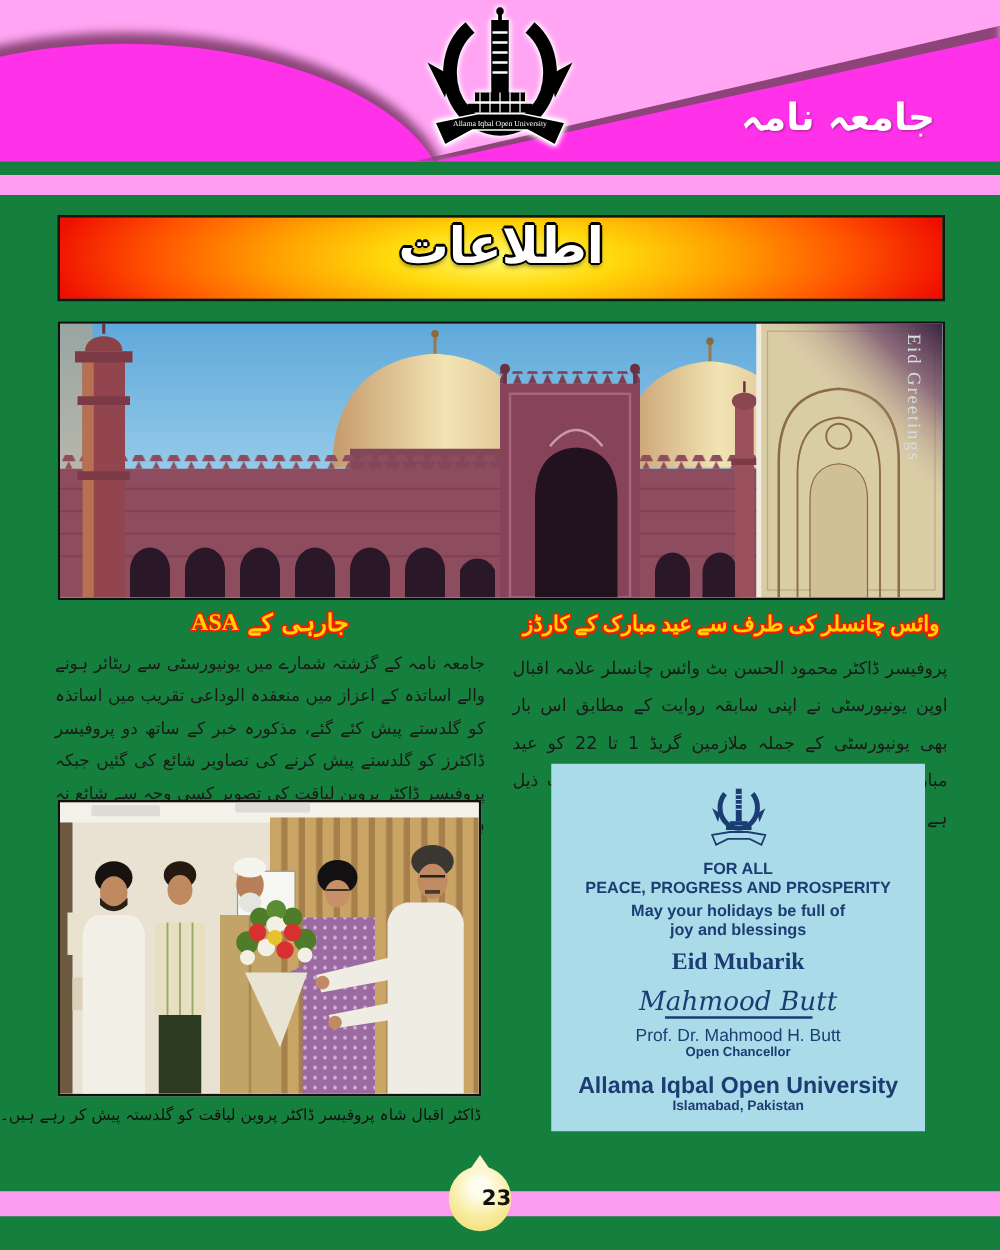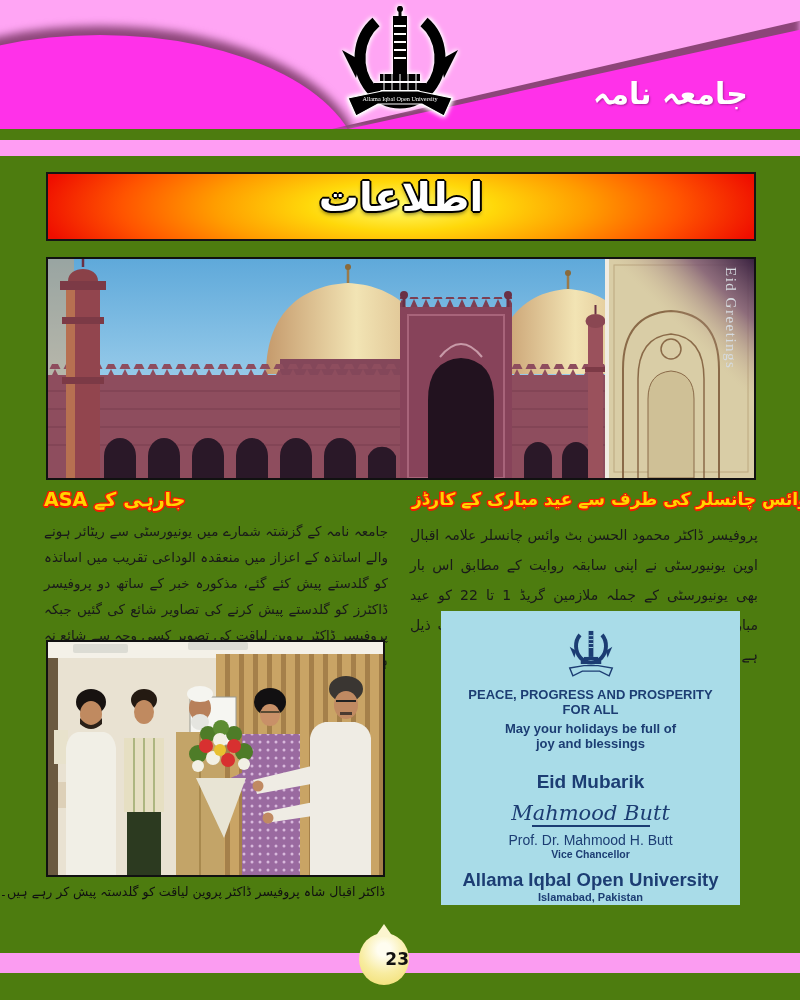--- a/index.html
+++ b/index.html
@@ -1,16 +1,16 @@
 <!DOCTYPE html>
 <html><head>
 <meta charset="utf-8">
 <style>
   html,body{margin:0;padding:0;background:#ffffff;}
-  .page{position:relative;width:800px;height:1000px;background:#4d7c0f;overflow:hidden;
+  .page{position:relative;width:800px;height:1000px;background:#15803d;overflow:hidden;
         font-family:"DejaVu Sans",sans-serif;}
 
   
   .masthead{position:absolute;left:0;top:0;width:800px;height:129px;background:#ffa5f4;overflow:hidden;}
   .mh-dome-shadow{position:absolute;left:-160px;top:26px;width:520px;height:270px;background:#8d4579;border-radius:50%;filter:blur(4px);}
   .mh-dome{position:absolute;left:-160px;top:35px;width:520px;height:270px;background:#ff31e9;border-radius:50%;}
   .mh-diag-shadow{position:absolute;left:0;top:0;width:100%;height:100%;background:#8d4579;
         clip-path:polygon(41.5% 100%,100% 16%,100% 100%);filter:blur(3px);}
   .mh-diag{position:absolute;left:0;top:0;width:100%;height:100%;background:#ff31e9;
         clip-path:polygon(43.5% 100%,100% 23%,100% 100%);}
@@ -26,38 +26,38 @@
         background:radial-gradient(ellipse 55% 160% at 50% 50%,#fffb6d 0%,#ffd80a 24%,#ff9d00 48%,#ff5400 72%,#ef0e00 94%);
         display:flex;justify-content:center;}
   .banner-text{font-size:40px;font-weight:bold;color:#ffffff;
         text-shadow:-2px 0 #000,2px 0 #000,0 -2px #000,0 2px #000,-1px -1px #000,1px 1px #000,-1px 1px #000,1px -1px #000,0 3px 4px rgba(0,0,0,.55);}
 
   
   .photo-main{position:absolute;left:46px;top:257px;width:706px;height:219px;border:2px solid #111;background:#bcd9ea;}
   .photo-secondary{position:absolute;left:46px;top:640px;width:335px;height:233px;border:2px solid #111;background:#e9e2d2;}
 
   
-  .col-heading{position:absolute;top:484px;height:30px;display:flex;align-items:center;gap:7px;
+  .col-heading{position:absolute;top:484px;height:30px;display:flex;align-items:center;justify-content:center;gap:7px;
         font-weight:bold;color:#ffd400;white-space:nowrap;
-        text-shadow:-1.5px 0 #f41b00,1.5px 0 #f41b00,0 -1.5px #f41b00,0 1.5px #f41b00,-1px -1px #f41b00,1px 1px #f41b00,-1px 1px #f41b00,1px -1px #f41b00;}
+        text-shadow:-1.5px 0 #f41b00,1.5px 0 #f41b00,0 -1.5px #f41b00,0 1.5px #f41b00,-1px -1px #f41b00,1px 1px #f41b00,-1px 1px #f41b00,1px -1px #f41b00;font-family:Liberation Serif, serif;}
   .col-heading.right-col{left:412px;width:346px;font-size:17px;}
   .col-heading.left-col{left:44px;width:344px;font-size:19px;}
   .col-body{position:absolute;direction:rtl;text-align:justify;color:#1a1a1a;}
   .col-body.right-col{left:410px;top:520px;width:348px;font-size:14px;line-height:30px;}
   .col-body.left-col{left:44px;top:518px;width:344px;font-size:13.5px;line-height:26px;}
   .caption{position:absolute;left:46px;top:884px;width:339px;text-align:center;direction:rtl;
         font-size:12.5px;color:#111;white-space:nowrap;}
 
   
   .card{position:absolute;left:441px;top:611px;width:299px;height:294px;background:#a9dce8;color:#1c3d73;
         font-family:"Liberation Sans",sans-serif;text-align:center;display:flex;flex-direction:column;align-items:center;}
   .card-logo{margin-top:16px;width:58px;height:52px;}
   .card-peace{margin-top:8px;font-size:13px;font-weight:bold;line-height:15px;}
   .card-greeting{margin-top:4px;font-size:13px;font-weight:bold;line-height:15px;}
-  .card-eid{margin-top:20px;font-size:19px;font-weight:bold;}
+  .card-eid{margin-top:8px;font-size:19px;font-weight:bold;font-family:Liberation Serif, serif;}
   .card-signature{margin-top:10px;font-family:"DejaVu Serif",serif;font-style:italic;font-size:21px;line-height:20px;}
   .card-sig-line{width:118px;border-top:2px solid #1c3d73;margin:2px auto 5px;}
   .card-name{font-size:14px;font-weight:normal;}
   .card-vc{font-size:10.5px;font-weight:bold;}
   .card-univ{margin-top:9px;font-size:18.5px;font-weight:bold;}
   .card-loc{font-size:11px;font-weight:bold;}
 
   
   .footer-band{position:absolute;left:0;top:953px;width:800px;height:20px;background:#fb9cf1;}
   .page-badge{position:absolute;left:359px;top:933px;width:50px;height:52px;border-radius:50%;
@@ -313,32 +313,32 @@
             <line x1="32" y1="26" x2="38" y2="26"></line>
         </g>
         <rect x="26" y="38" width="18" height="4" fill="#1c3d73"></rect>
         <rect x="22" y="43" width="26" height="4" fill="#1c3d73"></rect>
         <polygon points="16,30 8,25 14,39" fill="#1c3d73"></polygon>
         <polygon points="54,30 62,25 56,39" fill="#1c3d73"></polygon>
         <path d="M8,52 L26,49 H44 L62,52 L58,62 L46,56 H24 L12,62 Z" fill="none" stroke="#1c3d73" stroke-width="1.8"></path>
       </svg>
     </div>
     <div class="card-peace">
+      <div>FOR ALL</div>
       <div>PEACE, PROGRESS AND PROSPERITY</div>
-      <div>FOR ALL</div>
     </div>
     <div class="card-greeting">
       <div>May your holidays be full of</div>
       <div>joy and blessings</div>
     </div>
     <div class="card-eid">Eid Mubarik</div>
     <div class="card-signature">Mahmood Butt</div>
     <div class="card-sig-line"></div>
     <div class="card-name">Prof. Dr. Mahmood H. Butt</div>
-    <div class="card-vc">Vice Chancellor</div>
+    <div class="card-vc">Open Chancellor</div>
     <div class="card-univ">Allama Iqbal Open University</div>
     <div class="card-loc">Islamabad, Pakistan</div>
   </div>
 
   <div class="footer-band"></div>
   <div class="page-badge">
     <span>23</span>
   </div>
 
 </div>

